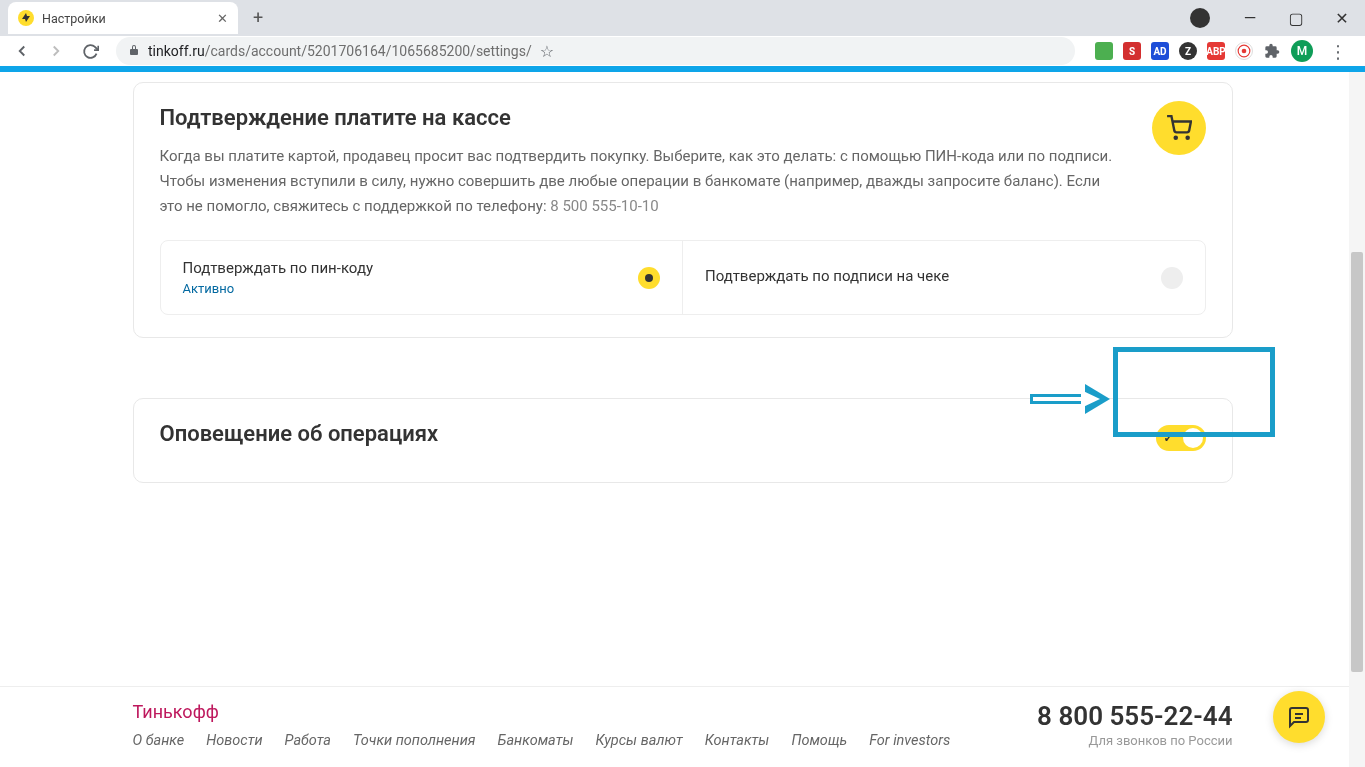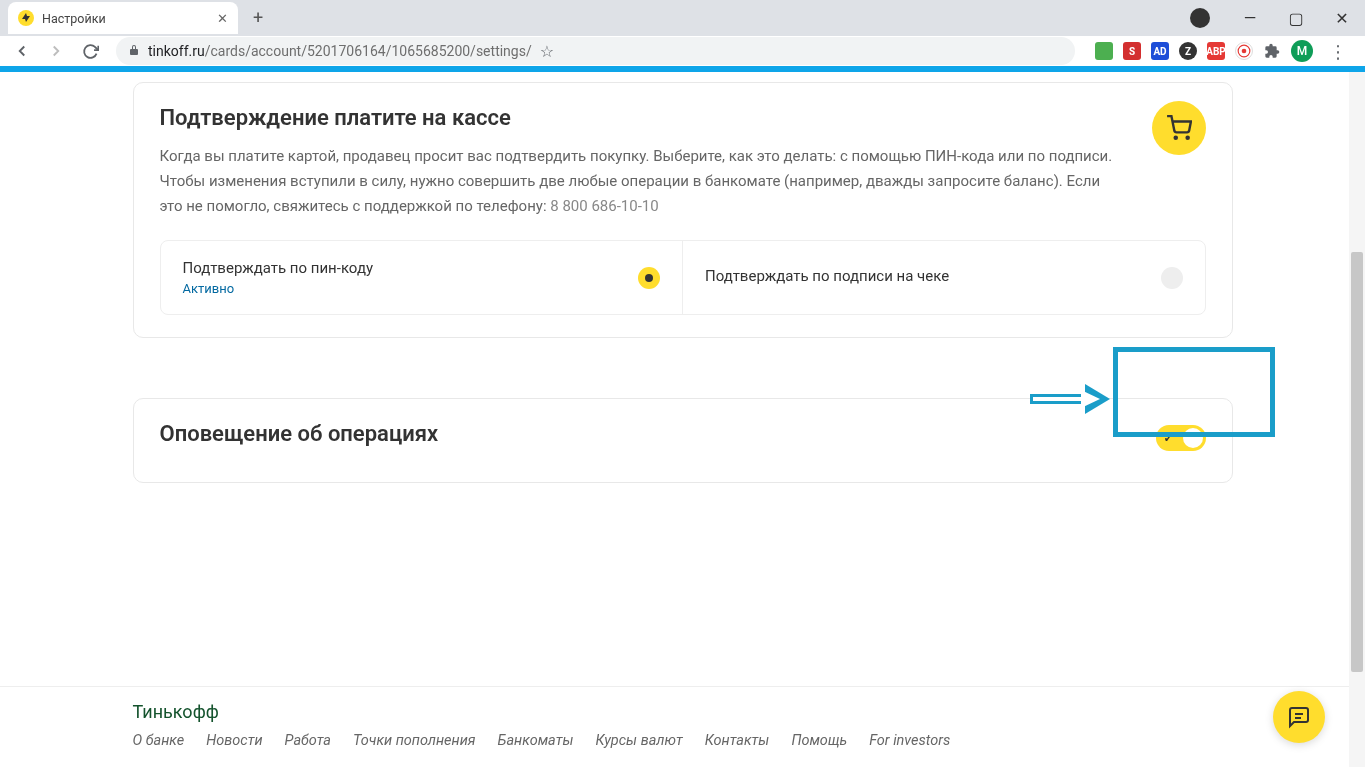--- a/index.html
+++ b/index.html
@@ -223,21 +223,21 @@
 }
 .footer-inner {
   max-width: 1100px;
   margin: 0 auto;
   display: flex;
   justify-content: space-between;
   align-items: flex-start;
 }
 .footer-left .brand {
   font-size: 18px;
-  color: #14532d;
+  color: #be185d;
   margin-bottom: 10px;
 }
 .footer-links {
   display: flex;
   gap: 22px;
   font-size: 14.5px;
   color: #666;
 }
 .footer-links span { cursor: pointer; font-style: italic; }
 .footer-right { text-align: right; }
@@ -362,21 +362,21 @@
     <div class="card">
       <div class="card-icon">
         <svg width="26" height="26" viewBox="0 0 24 24" fill="none" stroke="#333" stroke-width="2.2">
             <circle cx="9" cy="21" r="1" fill="#333"></circle>
             <circle cx="20" cy="21" r="1" fill="#333"></circle>
             <path d="M1 1h4l2.68 13.39a2 2 0 0 0 2 1.61h9.72a2 2 0 0 0 2-1.61L23 6H6"></path>
           </svg>
       </div>
       <h2>Подтверждение платите на кассе</h2>
       <p>
-        <span>Когда вы платите картой, продавец просит вас подтвердить покупку. Выберите, как это делать: с помощью ПИН-кода или по подписи. Чтобы изменения вступили в силу, нужно совершить две любые операции в банкомате (например, дважды запросите баланс). Если это не помогло, свяжитесь с поддержкой по телефону: </span><span class="phone-num">8 800 686-10-10</span>
+        <span>Когда вы платите картой, продавец просит вас подтвердить покупку. Выберите, как это делать: с помощью ПИН-кода или по подписи. Чтобы изменения вступили в силу, нужно совершить две любые операции в банкомате (например, дважды запросите баланс). Если это не помогло, свяжитесь с поддержкой по телефону: </span><span class="phone-num">8 500 555-10-10</span>
       </p>
       <div class="options-row">
         <div class="option">
           <div class="option-text">
             <div class="opt-title">Подтверждать по пин-коду</div>
             <div class="opt-sub">Активно</div>
           </div>
           <div class="radio active"></div>
         </div>
         <div class="option">
@@ -420,20 +420,24 @@
         <span>Новости</span>
         <span>Работа</span>
         <span>Точки пополнения</span>
         <span>Банкоматы</span>
         <span>Курсы валют</span>
         <span>Контакты</span>
         <span>Помощь</span>
         <span>For investors</span>
       </div>
     </div>
+    <div class="footer-right">
+      <div class="footer-phone">8 800 555-22-44</div>
+      <div class="footer-phone-sub">Для звонков по России</div>
+    </div>
   </div>
 </div>
 
 <div class="chat-btn">
   <svg width="24" height="24" viewBox="0 0 24 24" fill="none" stroke="#333" stroke-width="2">
       <path d="M21 15a2 2 0 0 1-2 2H7l-4 4V5a2 2 0 0 1 2-2h14a2 2 0 0 1 2 2z"></path>
       <line x1="8" y1="9" x2="16" y2="9"></line>
       <line x1="8" y1="13" x2="14" y2="13"></line>
     </svg>
 </div>

